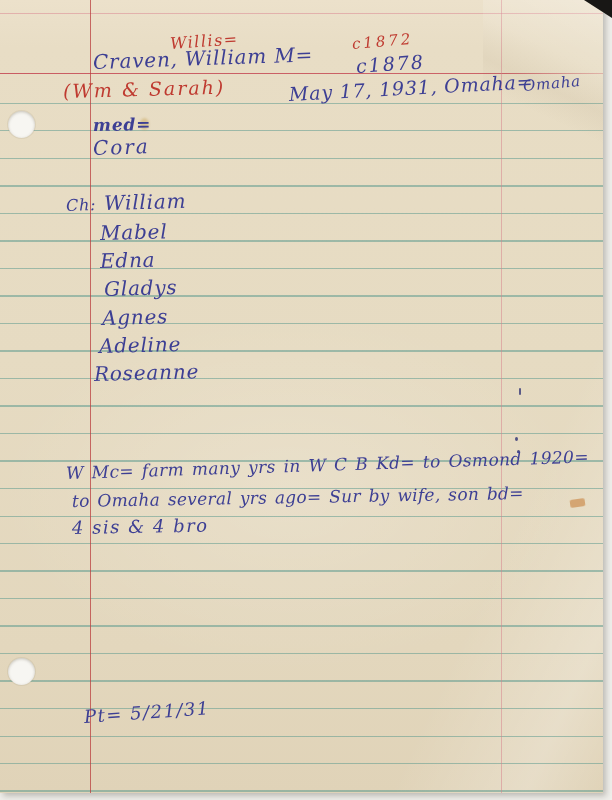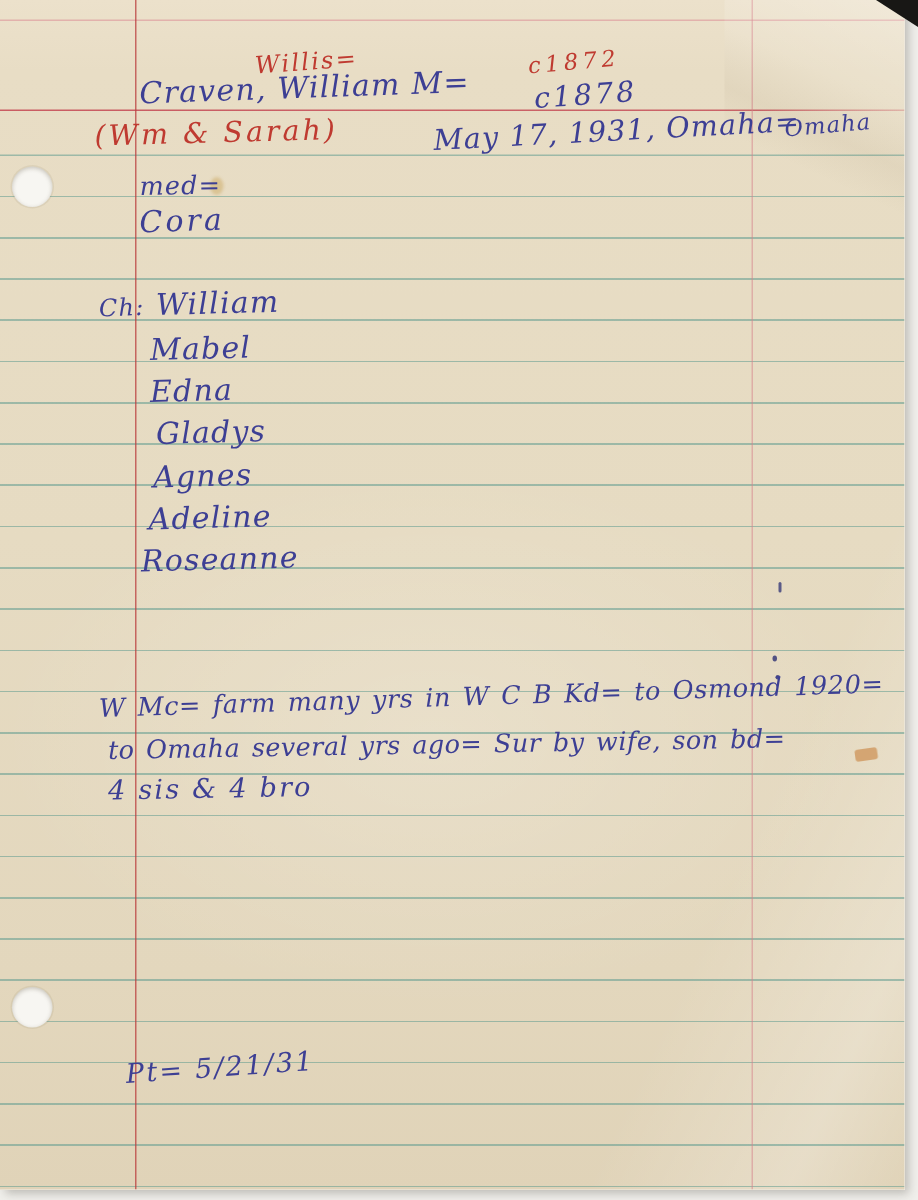--- a/index.html
+++ b/index.html
@@ -162,21 +162,21 @@
     <div class="ink-dot-b"></div>
 
     <div class="hw red" style="left:170px; top:34px; font-size:16px; transform:rotate(-4deg); letter-spacing:1.5px;">Willis=</div>
     <div class="hw" style="left:93px; top:50px; font-size:20px; transform:rotate(-2deg);">Craven, William M=</div>
     <div class="hw red" style="left:352px; top:35px; font-size:15px; transform:rotate(-5deg); letter-spacing:3px;">c1872</div>
     <div class="hw" style="left:356px; top:55px; font-size:19px; transform:rotate(-4deg); letter-spacing:2px;">c1878</div>
     <div class="hw red" style="left:63px; top:80px; font-size:19px; transform:rotate(-1.5deg); letter-spacing:2px;">(Wm &amp; Sarah)</div>
     <div class="hw" style="left:289px; top:83px; font-size:19px; transform:rotate(-3deg);">May 17, 1931, Omaha=</div>
     <div class="hw" style="left:523px; top:77px; font-size:15px; transform:rotate(-5deg);">Omaha</div>
 
-    <div class="hw" style="left:93px; top:115px; font-size:17px; transform:rotate(-1deg);">med=</div>
+    <div class="hw" style="left:93px; top:115px; font-size:17px; transform:rotate(-1deg);font-weight:bold;">med=</div>
     <div class="hw" style="left:93px; top:136px; font-size:20px; transform:rotate(-2deg); letter-spacing:2px;">Cora</div>
 
     <div class="hw" style="left:66px; top:196px; font-size:16px; transform:rotate(-2deg);">Ch:</div>
     <div class="hw" style="left:104px; top:191px; font-size:20px; transform:rotate(-1.5deg);">William</div>
     <div class="hw" style="left:100px; top:221px; font-size:20px; transform:rotate(-1.5deg);">Mabel</div>
     <div class="hw" style="left:100px; top:249px; font-size:20px; transform:rotate(-1.5deg);">Edna</div>
     <div class="hw" style="left:104px; top:277px; font-size:20px; transform:rotate(-1.5deg);">Gladys</div>
     <div class="hw" style="left:102px; top:306px; font-size:20px; transform:rotate(-1.5deg);">Agnes</div>
     <div class="hw" style="left:99px; top:334px; font-size:20px; transform:rotate(-1.5deg);">Adeline</div>
     <div class="hw" style="left:94px; top:362px; font-size:20px; transform:rotate(-1.5deg);">Roseanne</div>

